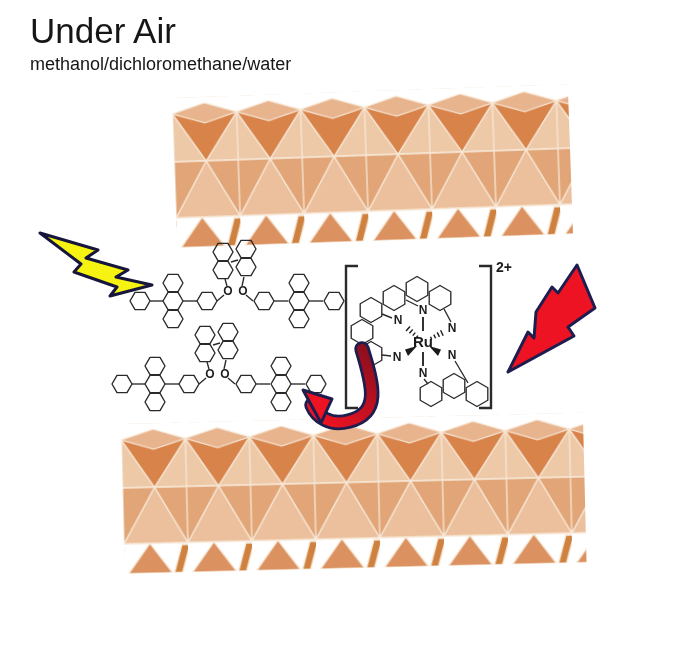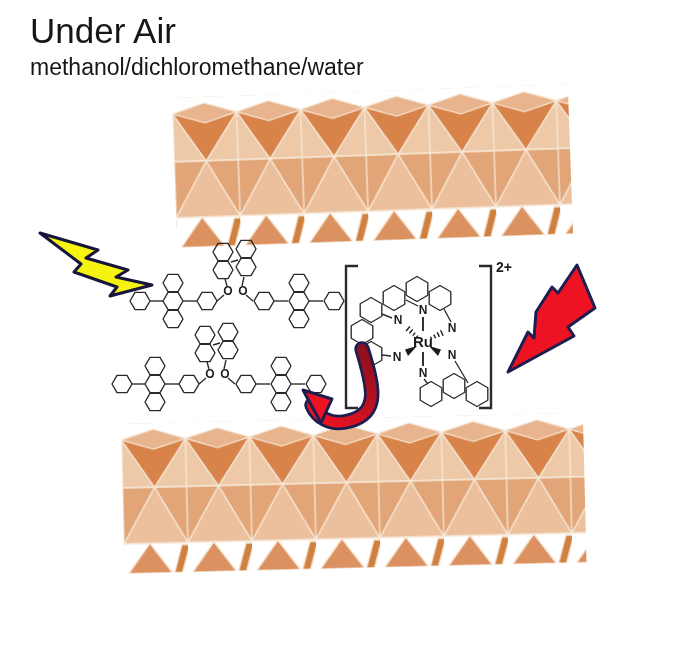--- a/index.html
+++ b/index.html
@@ -1,19 +1,19 @@
 <!DOCTYPE html>
 <html><head>
 <meta charset="utf-8">
 <style>
   html,body{margin:0;padding:0;background:#ffffff;}
   .page{position:relative;width:700px;height:670px;background:#ffffff;overflow:hidden;
         font-family:"Liberation Sans", sans-serif;color:#141414;}
   .title{position:absolute;left:30px;top:12px;font-size:35px;line-height:1.1;color:#161616;}
-  .subtitle{position:absolute;left:30px;top:54px;font-size:23px;color:#161616;}
+  .subtitle{position:absolute;left:30px;top:54px;font-size:18px;color:#161616;}
   svg{position:absolute;left:0;top:0;}
   .ink{stroke:#2a2a2a;stroke-width:1.35;fill:none;}
   .atom{font-size:12px;font-weight:bold;fill:#1c1c1c;}
   .metal{font-size:15px;font-weight:bold;fill:#1c1c1c;}
   .charge{font-size:14px;font-weight:bold;fill:#1c1c1c;}
 </style>
 </head>
 <body>
 
 <div class="page">

